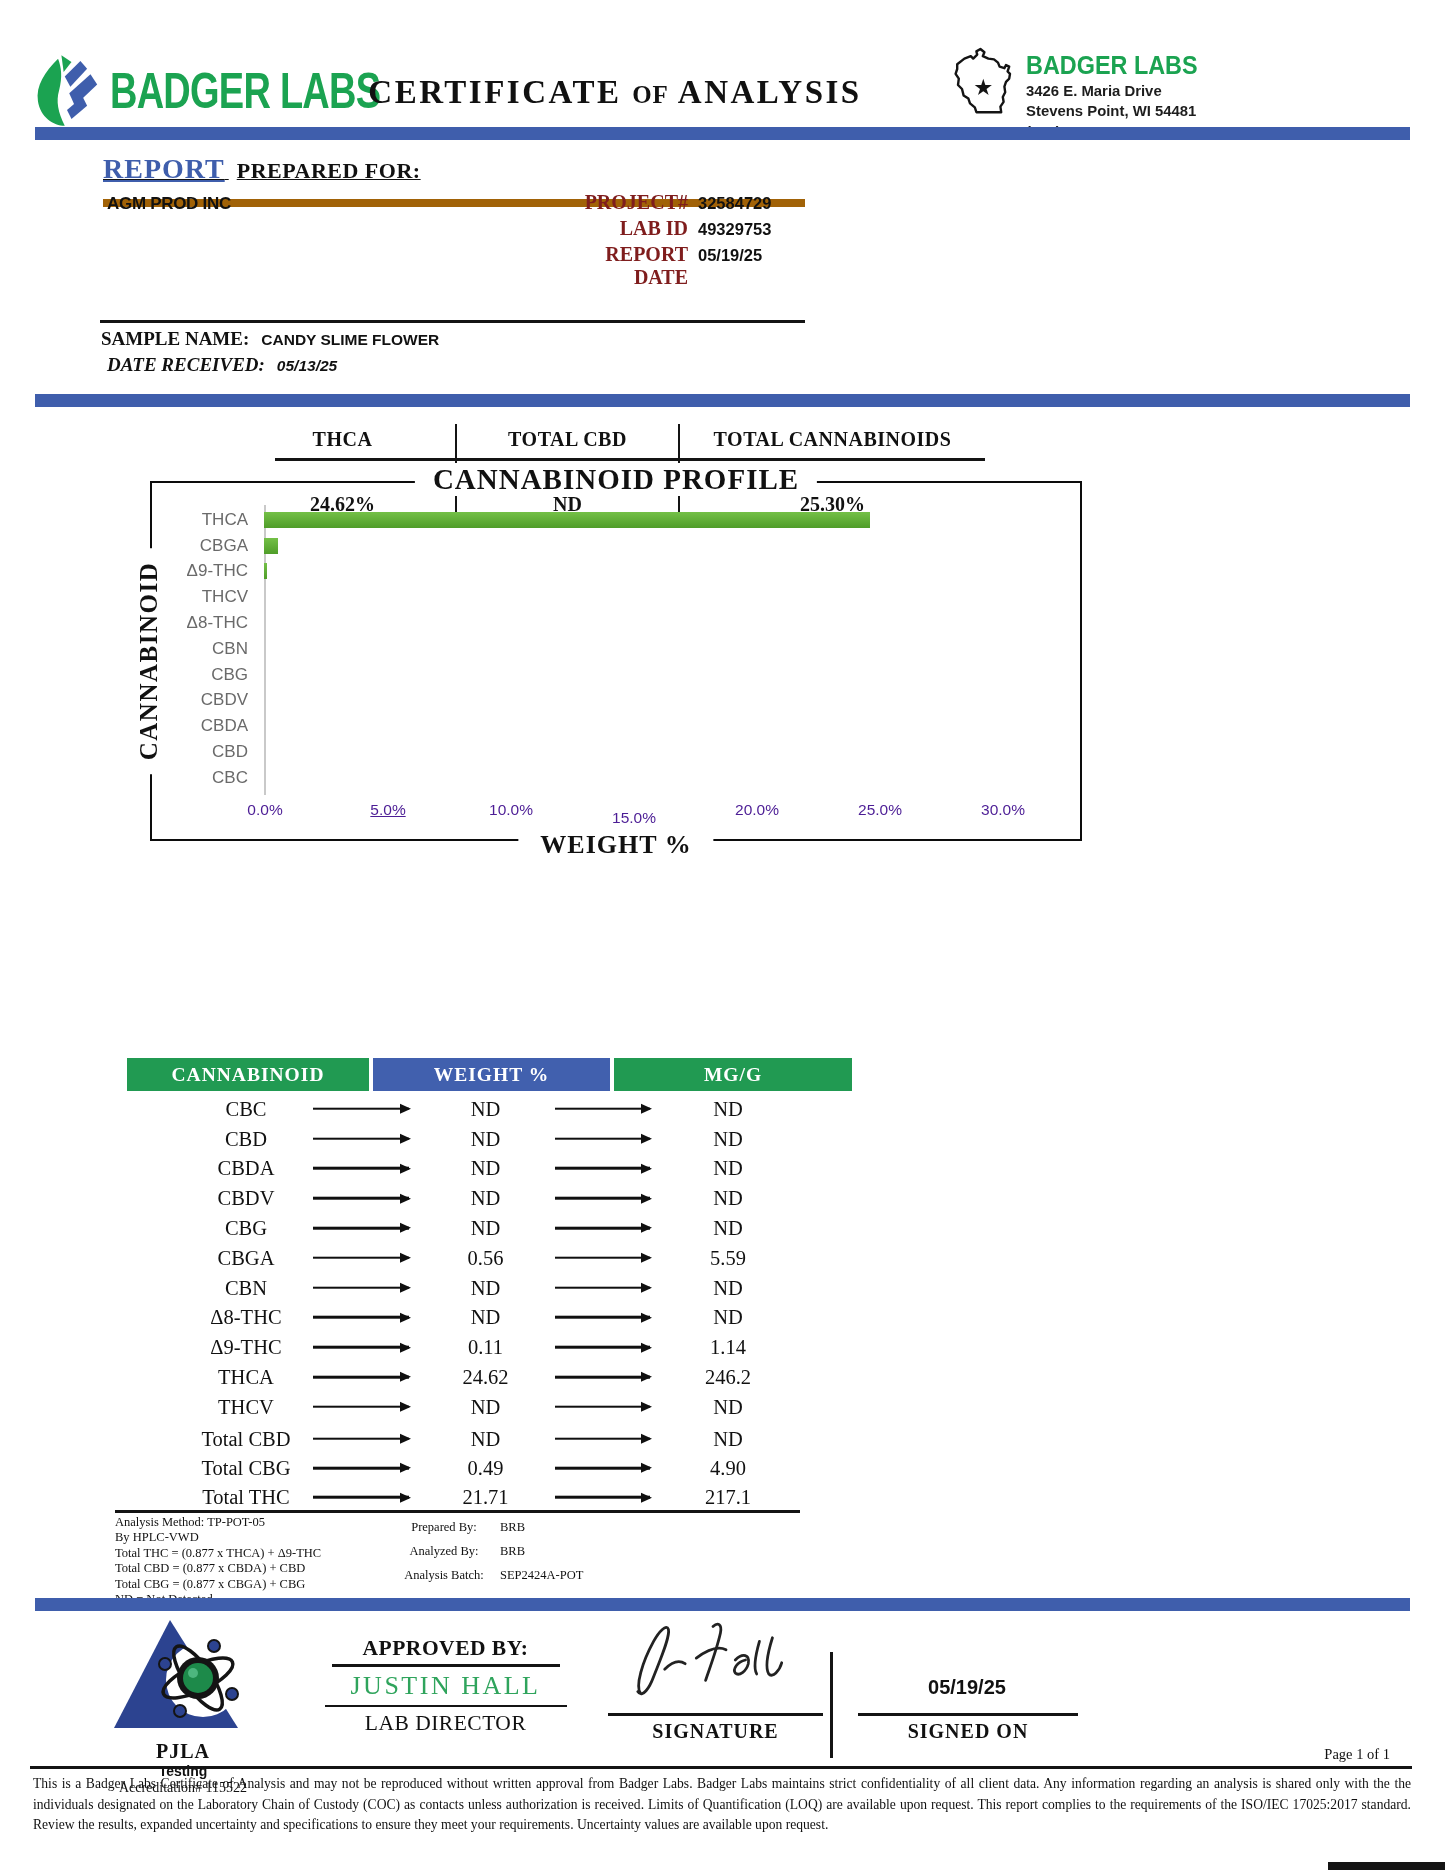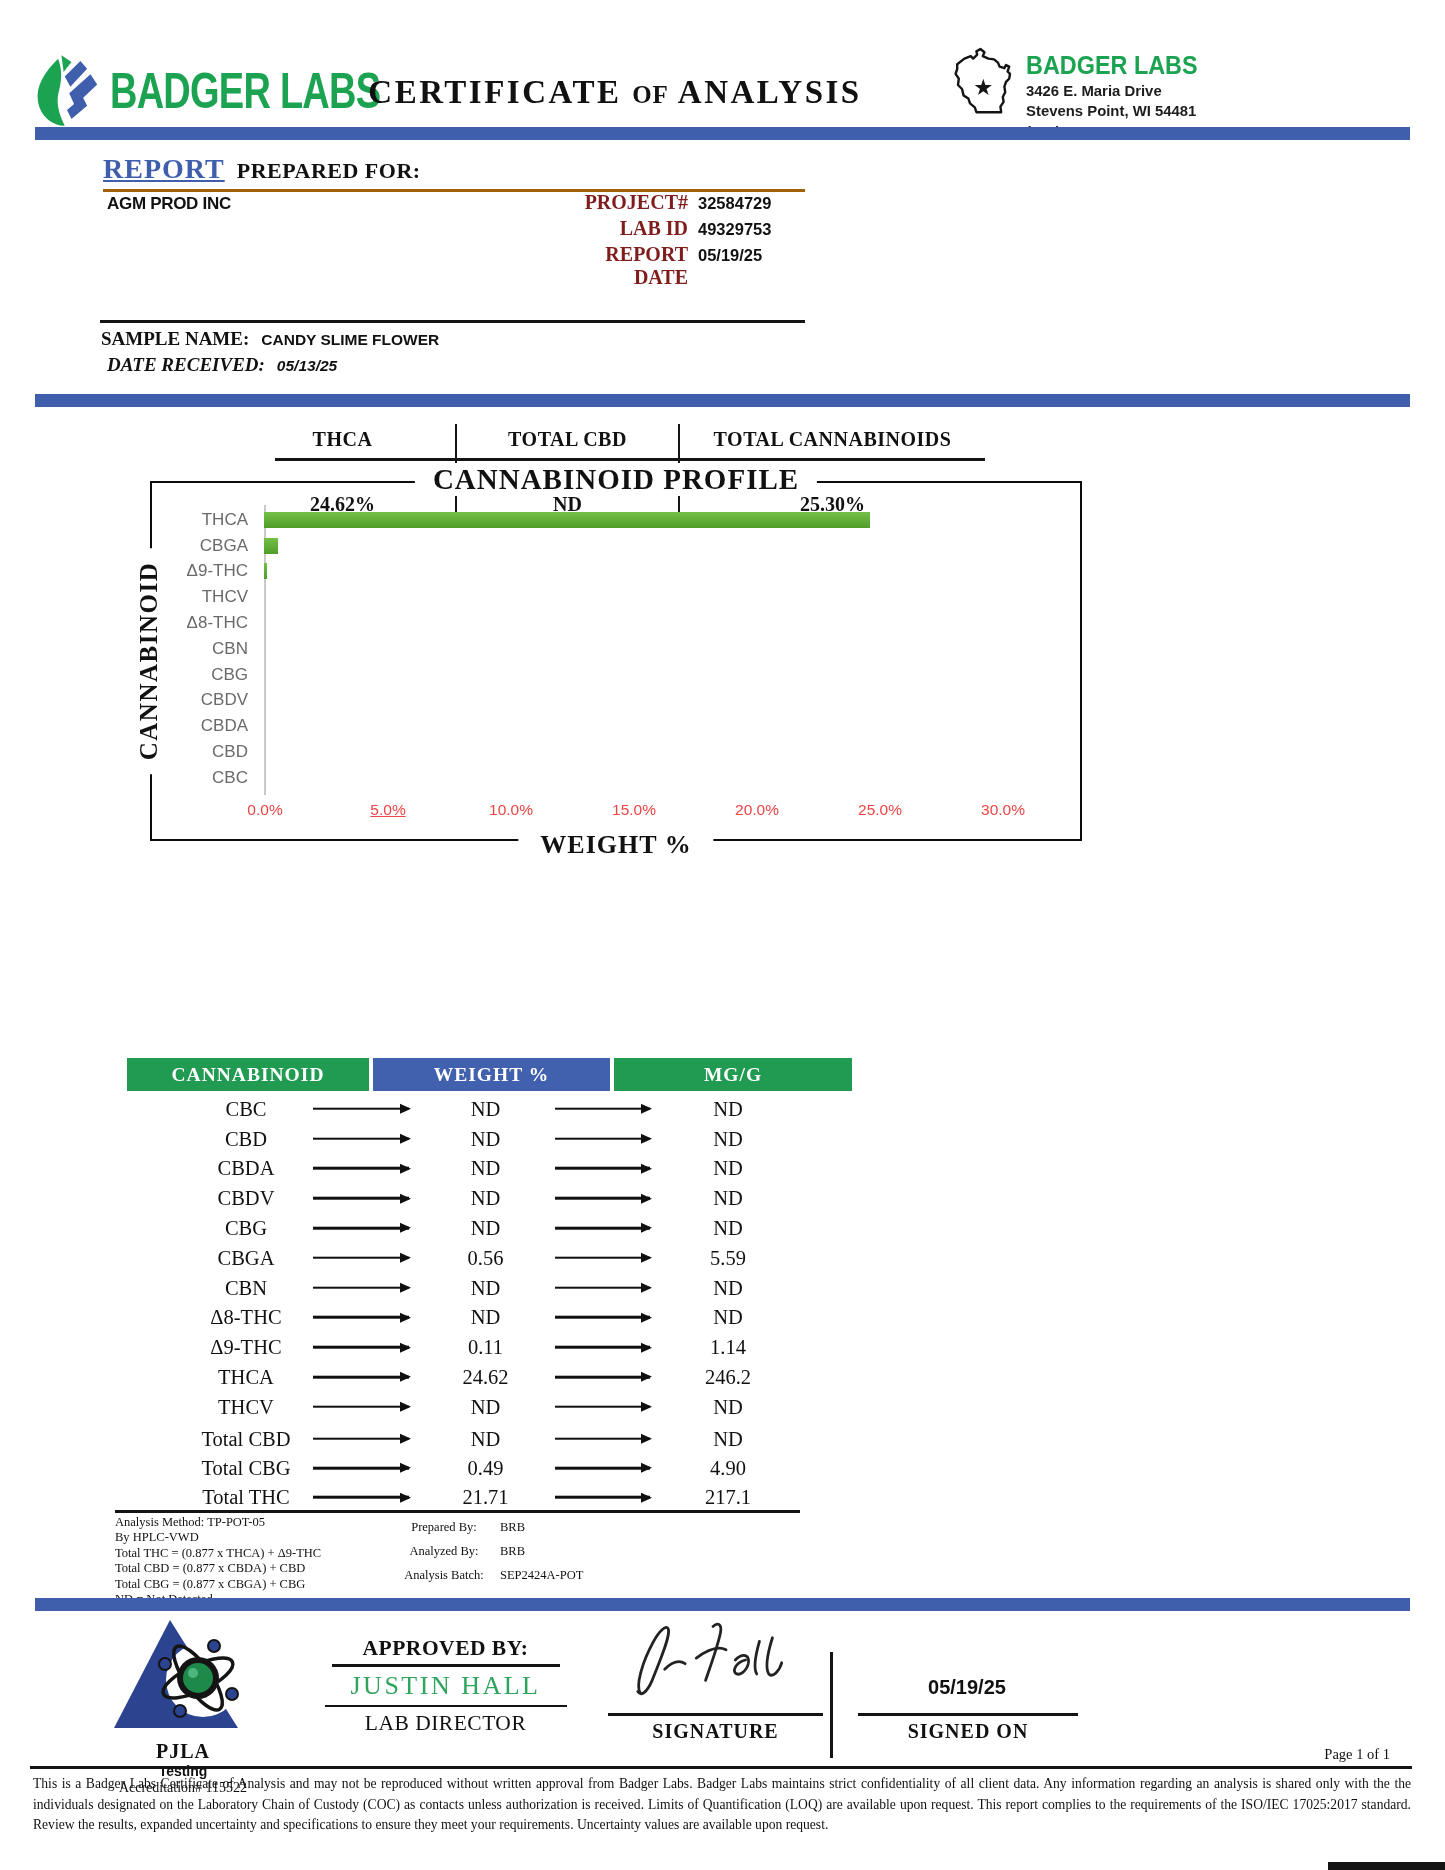--- a/index.html
+++ b/index.html
@@ -13,21 +13,21 @@
               letter-spacing:-1px;white-space:nowrap;}
   .coa-title{width:520px;text-align:center;font-weight:bold;font-size:33px;letter-spacing:2.5px;white-space:nowrap;}
   .coa-title .of{font-size:25px;letter-spacing:1px;}
   .lab-name{font-family:"Liberation Sans",sans-serif;font-weight:bold;font-size:26px;color:#1ba351;
             display:inline-block;transform:scaleX(0.9);transform-origin:left center;white-space:nowrap;}
   .lab-line{font-family:"Liberation Sans",sans-serif;font-weight:bold;font-size:15.5px;color:#1d1d1d;
             display:block;transform:scaleX(0.96);transform-origin:left center;line-height:1.32;white-space:nowrap;}
   .bluebar{position:absolute;left:35px;width:1375px;height:13px;background:#3f5eac;}
 
   
-  .report-heading{left:103px;top:153px;width:702px;border-bottom:3px solid #a16207;padding-bottom:4px;white-space:nowrap;}
+  .report-heading{left:103px;top:153px;width:702px;border-bottom:8px solid #a16207;padding-bottom:14px;white-space:nowrap;text-decoration:underline;}
   .report-heading .accent{color:#3f5eac;font-weight:bold;font-size:28px;letter-spacing:1px;text-decoration:underline;}
   .report-heading .rest{color:#111;font-weight:bold;font-size:22px;letter-spacing:0.5px;margin-left:8px;}
   .client{left:107px;top:194px;font-family:"Liberation Sans",sans-serif;font-weight:bold;font-size:17px;letter-spacing:-0.3px;}
   .meta{left:555px;top:191px;width:255px;}
   .meta-row{display:flex;align-items:baseline;height:26px;}
   .meta-label{flex:1;text-align:right;color:#7f1d1d;font-weight:bold;font-size:20px;}
   .meta-value{width:112px;padding-left:10px;font-family:"Liberation Sans",sans-serif;font-weight:bold;font-size:16.5px;}
   .rule{background:#141414;}
   .sample-row{left:101px;top:328px;white-space:nowrap;}
   .sample-row2{left:107px;top:354px;white-space:nowrap;font-style:italic;}
@@ -51,21 +51,21 @@
                 writing-mode:vertical-rl;background:#fff;padding:14px 0;font-weight:bold;font-size:25px;letter-spacing:1.5px;}
   .chart-axis{position:absolute;left:112px;top:22px;width:2px;height:290px;background:#c9c9c9;}
   .chart-rows{position:absolute;left:0;top:24px;width:100%;}
   .crow{display:flex;align-items:center;height:25.8px;}
   .cat{width:110px;padding-right:14px;box-sizing:border-box;text-align:right;
        font-family:"Liberation Sans",sans-serif;font-size:17px;color:#6a6a6a;}
   .barwrap{width:738px;height:16px;margin-left:2px;position:relative;}
   .bar{height:16px;background:linear-gradient(#74c047,#4f9d29);}
   .chart-ticks{position:absolute;left:113px;top:318px;width:738px;height:20px;}
   .tick{position:absolute;transform:translateX(-50%);font-family:"Liberation Sans",sans-serif;
-        font-size:15.5px;color:#ef4444;white-space:nowrap;}
+        font-size:15.5px;color:#4c1d95;white-space:nowrap;}
 
   
   .rtable-header{left:127px;top:1058px;display:grid;grid-template-columns:242px 237px 238px;column-gap:4px;}
   .rth{height:33px;line-height:33px;text-align:center;color:#fff;font-weight:bold;font-size:19.5px;letter-spacing:1px;}
   .rth.g{background:#219a52;} .rth.b{background:#4160ae;}
   .rtable-rows{left:127px;top:1094px;width:725px;}
   .rtable-totals{left:127px;top:1424px;width:725px;}
   .trow{position:relative;height:29.8px;}
   .rtable-totals .trow{height:29.3px;}
   .c-name{position:absolute;left:0;width:238px;text-align:center;font-size:20.5px;top:50%;transform:translateY(-50%);}
@@ -253,21 +253,21 @@
           <div class="cat">CBC</div>
           <div class="barwrap">
             <div class="bar" style="width: 0%;"></div>
           </div>
         </div>
       </div>
     <div class="chart-ticks">
         <span class="tick" style="left: 0%;">0.0%</span>
         <span class="tick" style="left: 16.6667%; text-decoration: underline;">5.0%</span>
         <span class="tick" style="left: 33.3333%;">10.0%</span>
-        <span class="tick" style="left: 50%;">15.0%</span>
+        <span class="tick" style="left: 50%; margin-top: 8px;">15.0%</span>
         <span class="tick" style="left: 66.6667%;">20.0%</span>
         <span class="tick" style="left: 83.3333%;">25.0%</span>
         <span class="tick" style="left: 100%;">30.0%</span>
       </div>
     <div class="chart-xlabel">WEIGHT %</div>
   </div>
 
   <div class="abs rtable-header">
     <div class="rth g">CANNABINOID</div>
     <div class="rth b">WEIGHT %</div>

